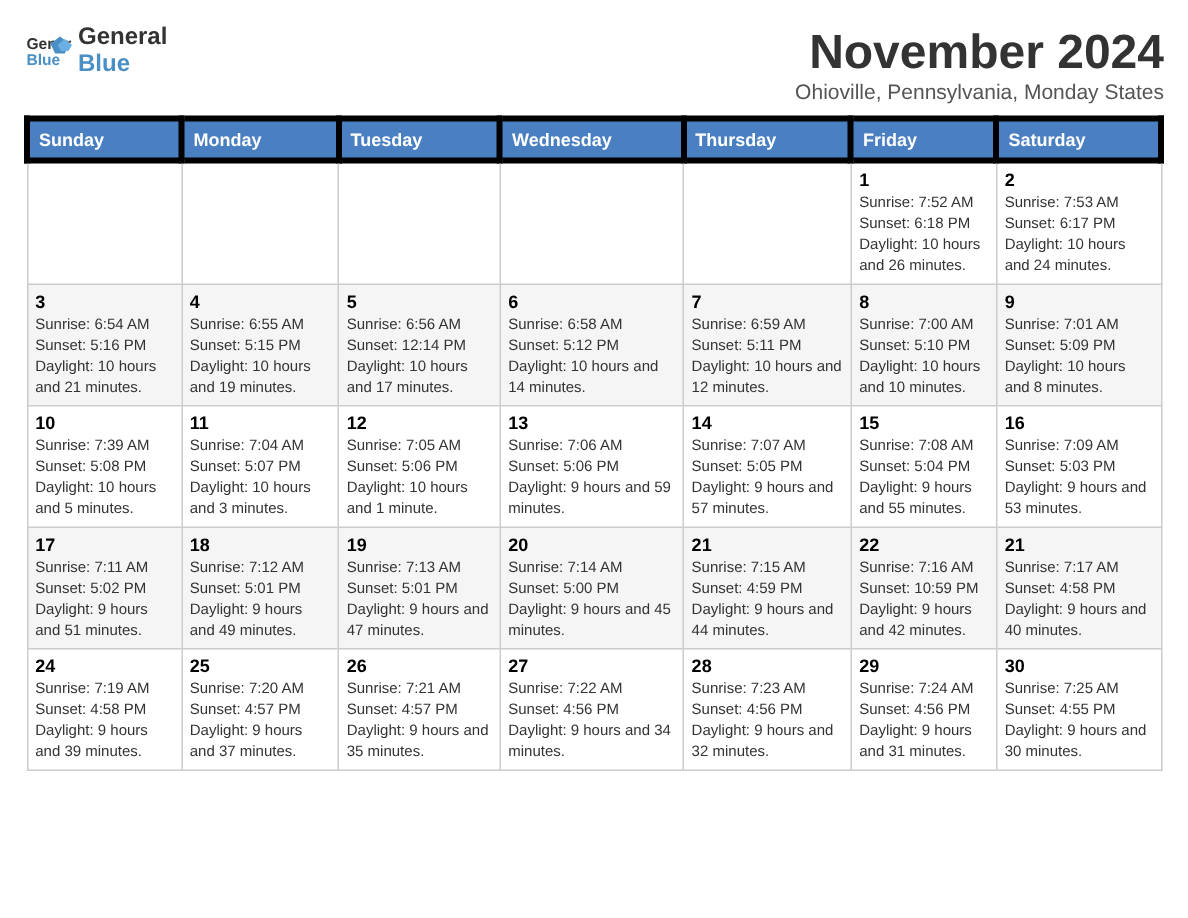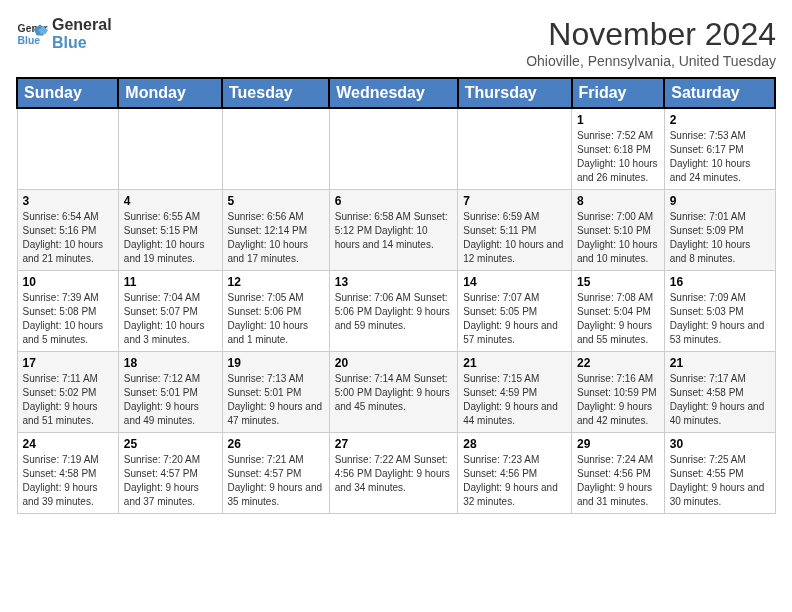--- a/index.html
+++ b/index.html
@@ -23,40 +23,40 @@
     }
     .logo-icon {
       width: 32px;
       height: 32px;
     }
     .title-area {
       text-align: right;
     }
     .month-title {
       font-size: 32px;
-      font-weight: normal;
+      font-weight: bold;
       color: #333;
       margin-left: 36px;
     }
     .location-title {
       font-size: 14px;
       color: #555;
     }
     .calendar {
       width: 100%;
       border-collapse: collapse;
       font-size: 11px;
     }
     .calendar th {
       background: #4a7fc1;
       color: #fff;
       padding: 5px 6px;
       text-align: left;
-      font-size: 16px;
-      border: 2px solid #000000;
+      font-size: 12px;
+      border: 4px solid #000000;
     }
     .calendar td {
       border: 1px solid #ccc;
       vertical-align: top;
       padding: 4px 5px;
       height: 80px;
       background: #fff;
     }
     .calendar tr:nth-child(even) td {
       background: #f5f5f5;
@@ -87,21 +87,21 @@
       <polygon points="30,8 38,14 34,22 26,22 22,14" fill="#4a90c4"></polygon>
       <polygon points="34,10 40,15 37,20 31,20 28,15" fill="#6ab0e4"></polygon>
     </svg>
     <div>
       <div style="font-weight:bold;font-size:16px;color:#333;">General</div>
       <div style="font-weight:bold;font-size:16px;color:#4a90c4;">Blue</div>
     </div>
   </div>
   <div class="title-area">
     <div class="month-title">November 2024</div>
-    <div class="location-title">Ohioville, Pennsylvania, United Tuesday</div>
+    <div class="location-title">Ohioville, Pennsylvania, Monday States</div>
   </div>
 </div>
 
 <table class="calendar">
   <thead>
     <tr>
     <th>Sunday</th>
         <th>Monday</th>
         <th>Tuesday</th>
         <th>Wednesday</th>

